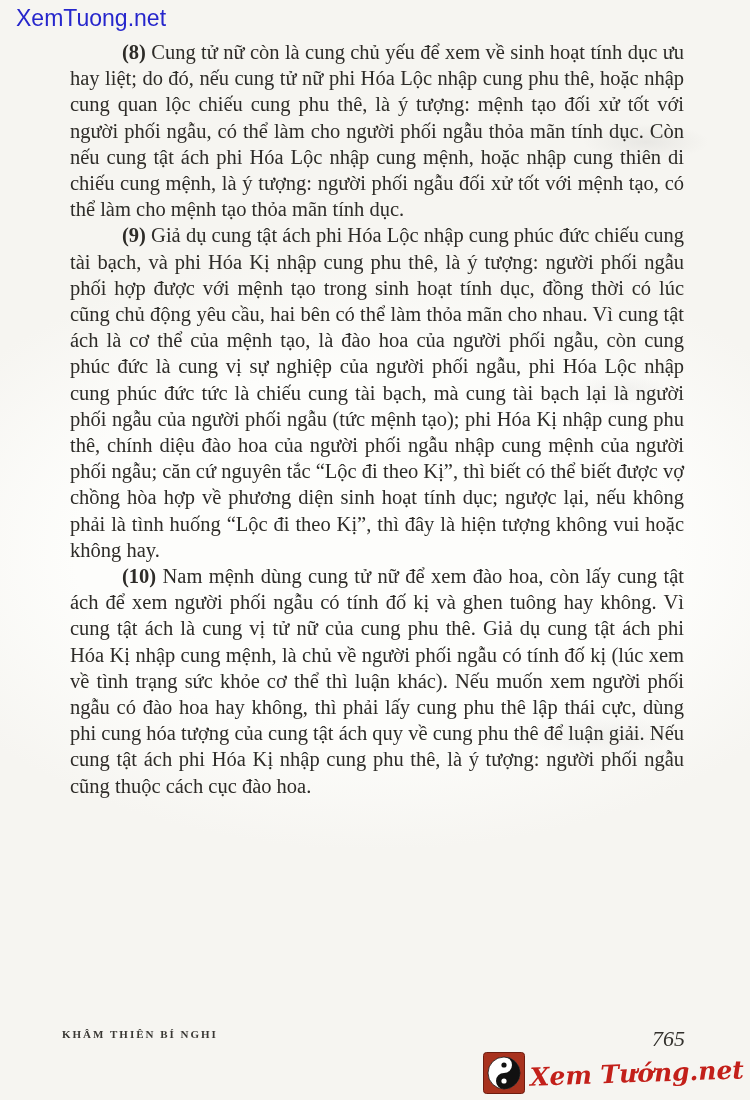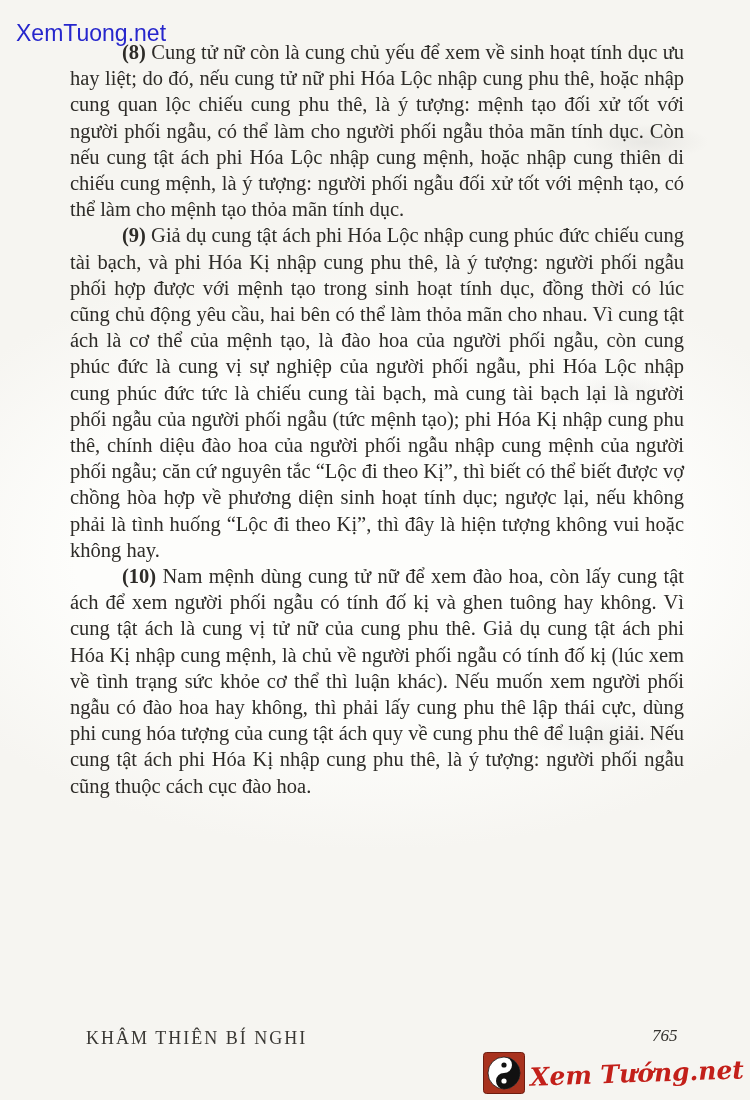--- a/index.html
+++ b/index.html
@@ -10,43 +10,43 @@
     background:
       radial-gradient(ellipse 90px 26px at 646px 142px, rgba(110,110,110,.10), transparent 70%),
       radial-gradient(ellipse 70px 22px at 620px 390px, rgba(110,110,110,.08), transparent 70%),
       radial-gradient(ellipse 120px 30px at 600px 735px, rgba(110,110,110,.07), transparent 70%),
       radial-gradient(ellipse 500px 300px at 375px 550px, #fdfdfb 60%, #f6f5f1 100%),
       #fbfaf7;
     overflow:hidden;
     font-family:"Liberation Serif", serif;
   }
   .watermark{
-    position:absolute;top:20px;left:16px;
+    position:absolute;top:5px;left:16px;
     font-family:"Liberation Sans", sans-serif;
     font-size:23px;font-weight:400;
     color:#2626cc;
   }
   .body-text{
     position:absolute;top:39px;left:70px;width:614px;
     font-size:20.5px;line-height:26.2px;
     color:#2e2c28;
     text-align:justify;
     text-rendering:optimizeLegibility;
   }
   .para{margin:0;}
   .para.indent{text-indent:52px;}
   .para b{font-weight:700;}
   .footer-title{
-    position:absolute;left:86px;top:1028px;
-    font-size:18px;letter-spacing:2px;
-    color:#3a3834;font-weight:400;
+    position:absolute;left:62px;top:1028px;
+    font-size:11px;letter-spacing:2px;
+    color:#3a3834;font-weight:700;
   }
   .page-number{
     position:absolute;left:652px;top:1026px;
-    font-size:17px;font-style:italic;
+    font-size:22px;font-style:italic;
     color:#33312d;
   }
   .logo{
     position:absolute;right:6px;top:1052px;
     display:flex;align-items:center;gap:5px;
   }
   .logo-badge{display:inline-block;width:42px;height:42px;line-height:0;}
   .logo-text{
     font-family:"DejaVu Serif", serif;
     font-style:italic;font-weight:700;

